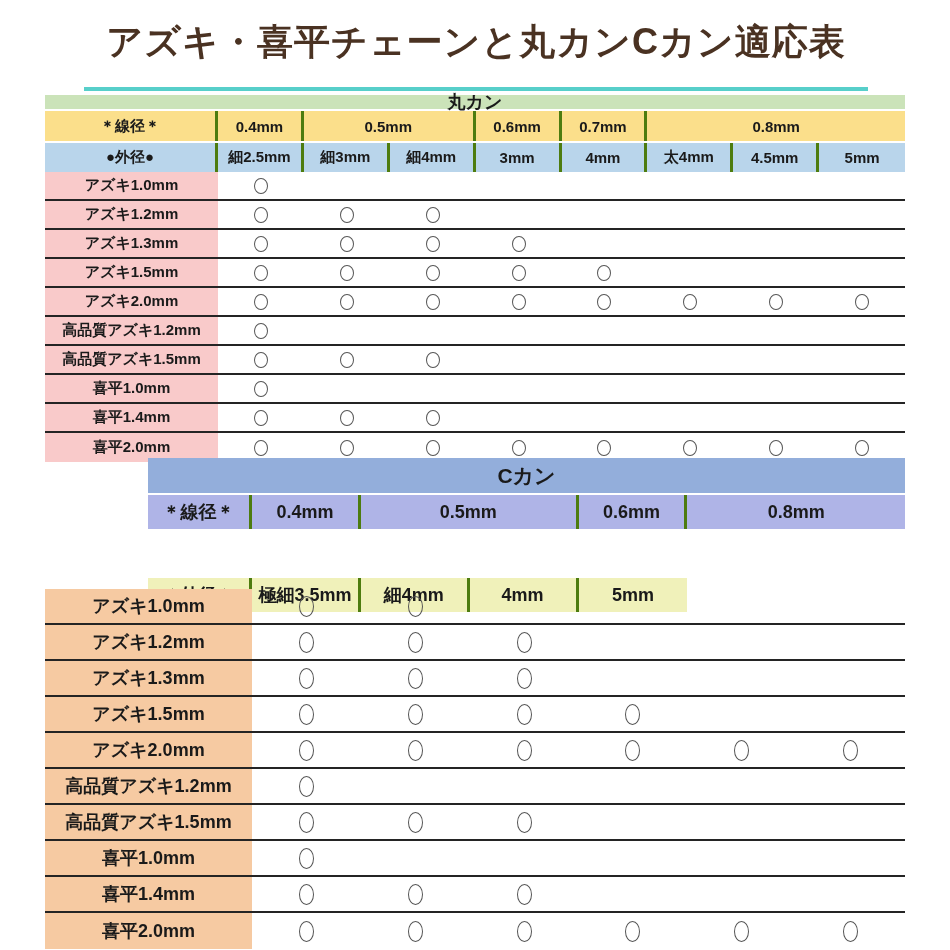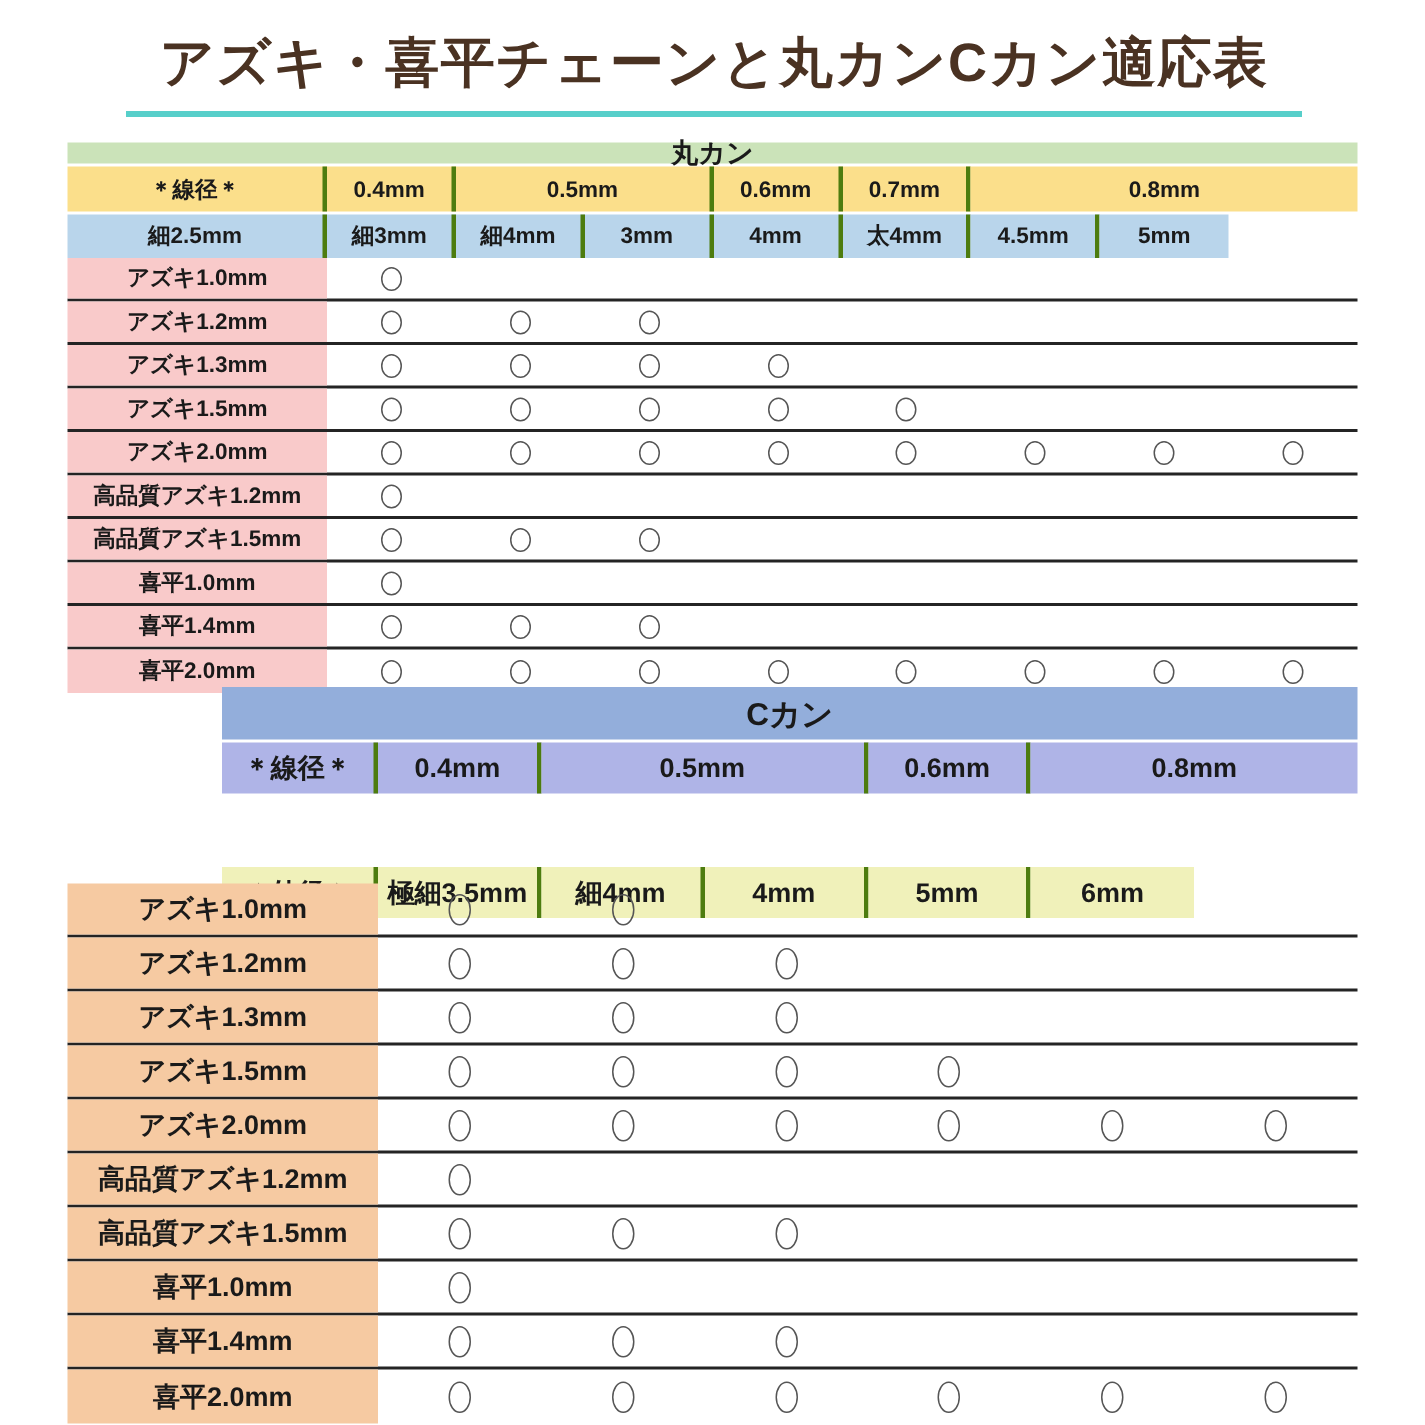--- a/index.html
+++ b/index.html
@@ -23,21 +23,21 @@
     width:950px;height:950px;position:relative;overflow:hidden;
     background:var(--background);
     font-family:"Liberation Sans","DejaVu Sans",sans-serif;
     color:var(--table-text);
   }
   
   .title-wrap{
     position:absolute;left:84px;top:18px;width:784px;
     text-align:center;
     border-bottom:4px solid var(--title-underline);
-    padding-bottom:7px;
+    padding-bottom:20px;
   }
   .title-text{
     font-size:36px;font-weight:bold;letter-spacing:1px;
     color:var(--title-text);
     white-space:nowrap;
   }
   
   .cellflex{display:flex;align-items:center;justify-content:center;box-sizing:border-box;}
   .hgap{border-right:3px solid #4d7c0f;}
   .hgap:last-child{border-right:none;text-align:center;}
@@ -92,20 +92,21 @@
   <div class="bar cellflex">丸カン</div>
   <div class="grid wire-row" id="t1-wire">
       <div class="cellflex hgap">＊線径＊</div>
       <div class="cellflex hgap" style="grid-column: span 1;">0.4mm</div>
       <div class="cellflex hgap" style="grid-column: span 2;">0.5mm</div>
       <div class="cellflex hgap" style="grid-column: span 1;">0.6mm</div>
       <div class="cellflex hgap" style="grid-column: span 1;">0.7mm</div>
       <div class="cellflex hgap" style="grid-column: span 3;">0.8mm</div>
     </div>
   <div class="grid od-row" id="t1-od">
+      <div class="cellflex hgap">●外径●</div>
       <div class="cellflex hgap">細2.5mm</div>
       <div class="cellflex hgap">細3mm</div>
       <div class="cellflex hgap">細4mm</div>
       <div class="cellflex hgap">3mm</div>
       <div class="cellflex hgap">4mm</div>
       <div class="cellflex hgap">太4mm</div>
       <div class="cellflex hgap">4.5mm</div>
       <div class="cellflex hgap">5mm</div>
     </div>
   <div id="t1-body">
@@ -304,21 +305,20 @@
       <div class="cellflex hgap" style="grid-column: span 2;">0.5mm</div>
       <div class="cellflex hgap" style="grid-column: span 1;">0.6mm</div>
       <div class="cellflex hgap" style="grid-column: span 2;">0.8mm</div>
     </div>
   <div class="grid od-row" id="t2-od">
       <div class="cellflex hgap">★外径★</div>
       <div class="cellflex hgap">極細3.5mm</div>
       <div class="cellflex hgap">細4mm</div>
       <div class="cellflex hgap">4mm</div>
       <div class="cellflex hgap">5mm</div>
-      <div class="cellflex hgap">6mm</div>
     </div>
 </section>
 <section class="t2-body">
   <div id="t2-body">
       <div class="grid body-row">
         <div class="cellflex label">アズキ1.0mm</div>
         <div class="cellflex dcell">
           <span class="mark"></span>
         </div>
         <div class="cellflex dcell">

